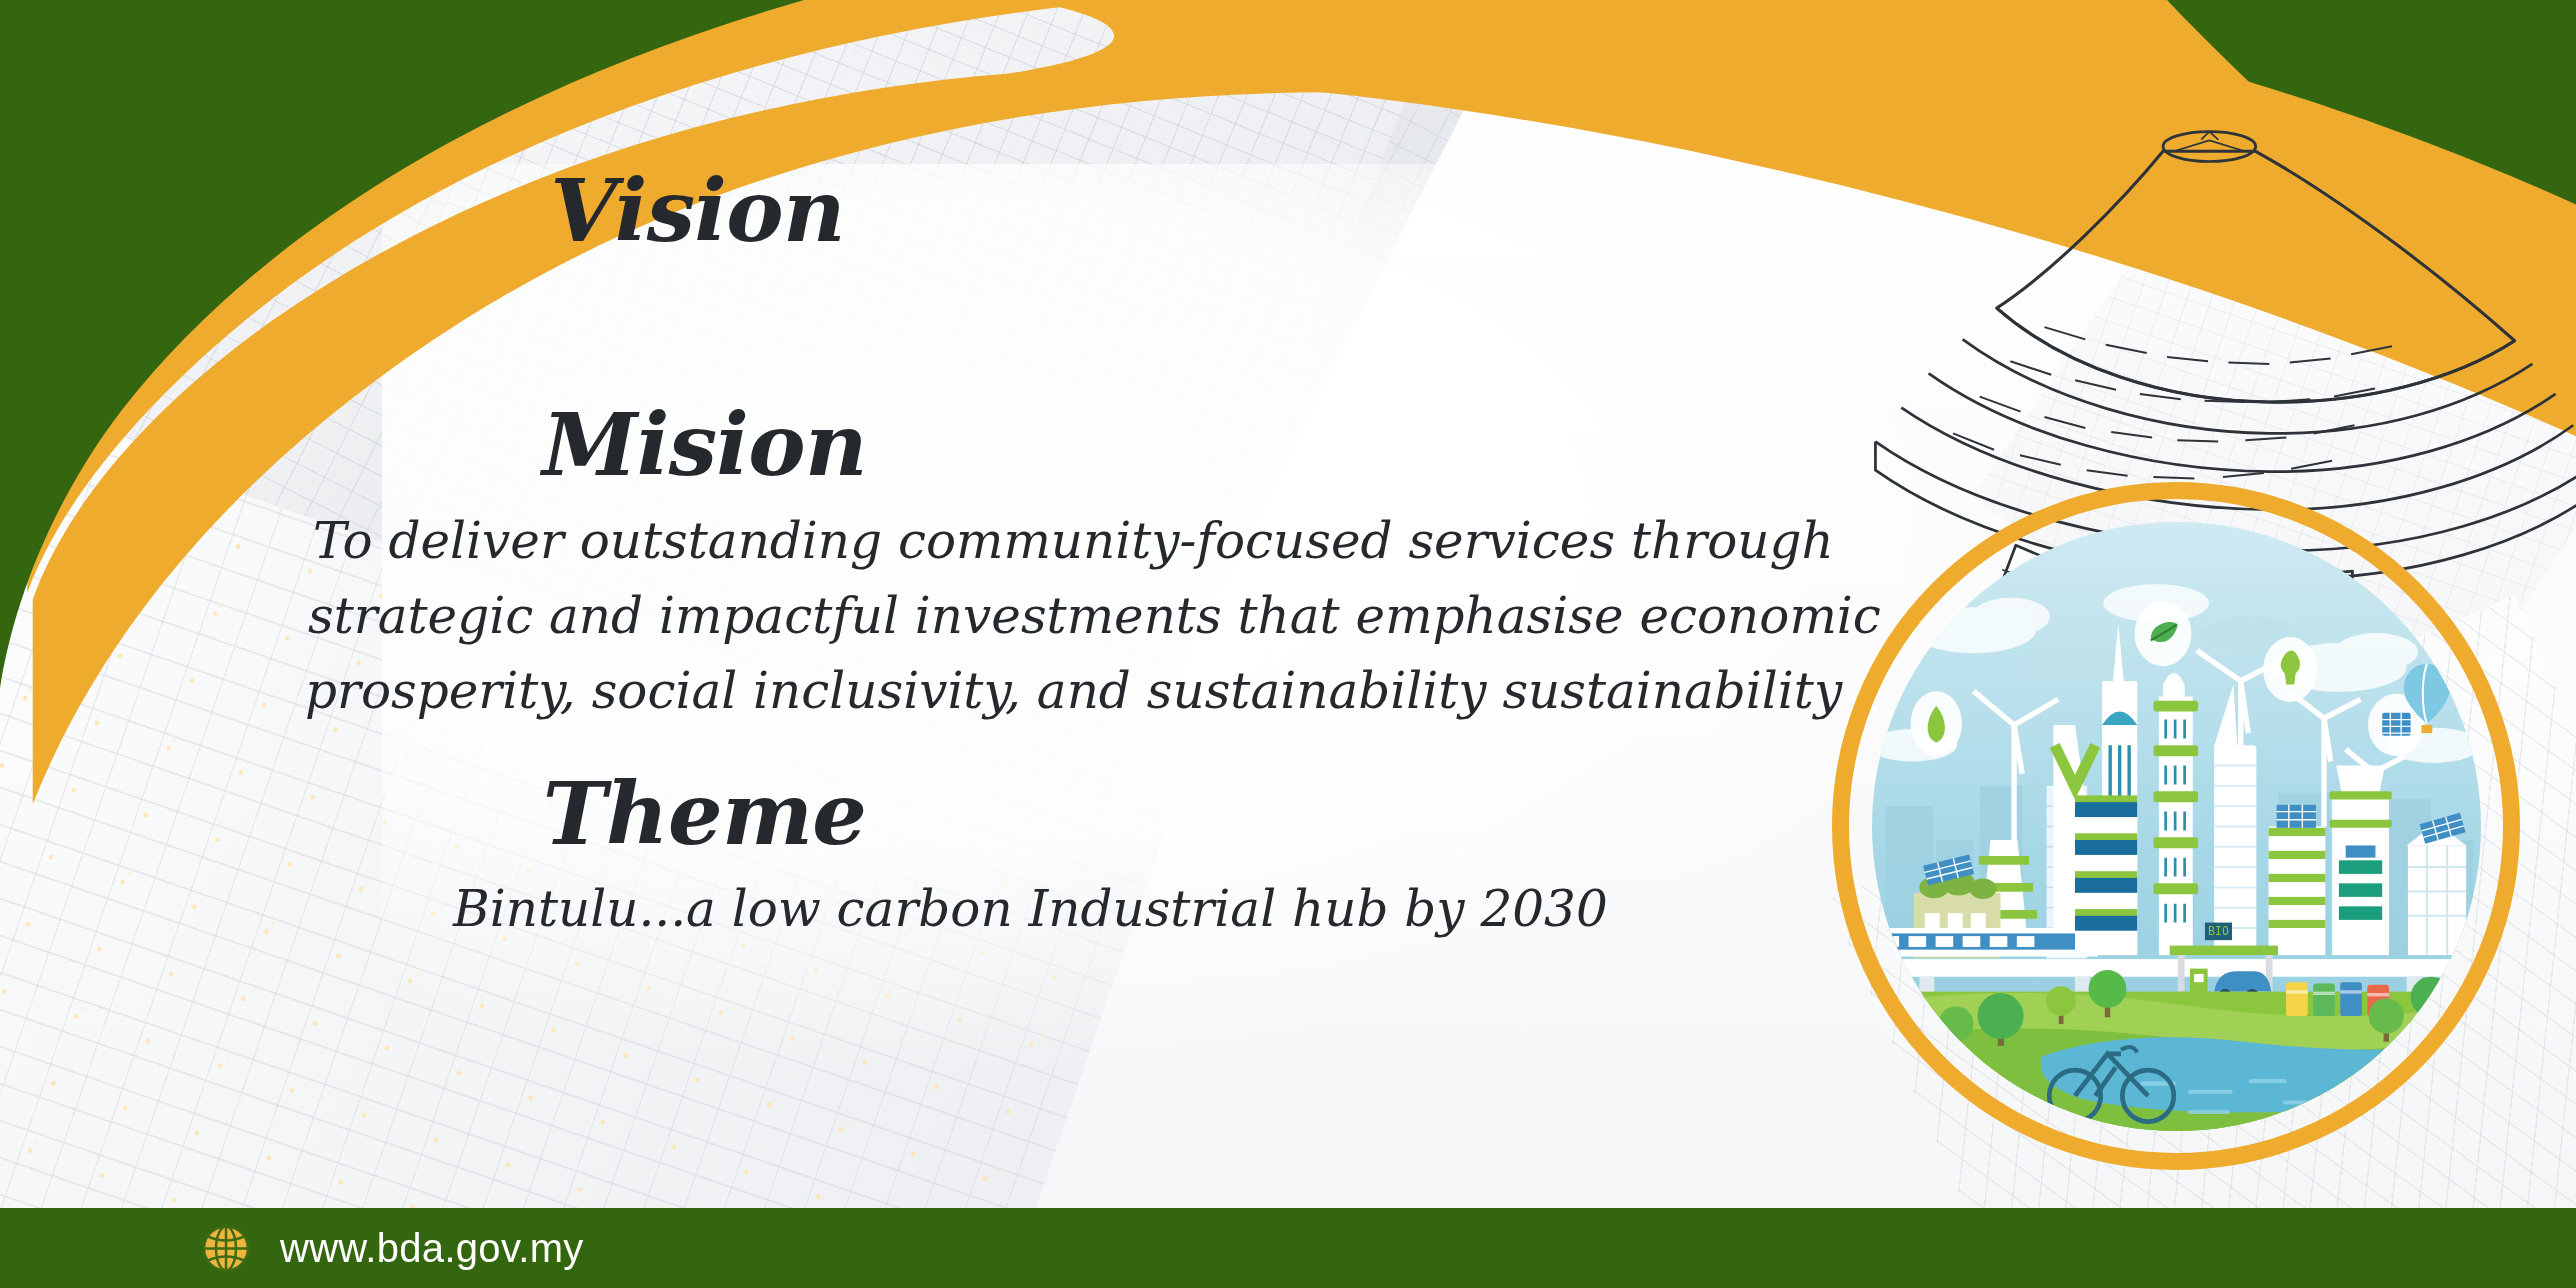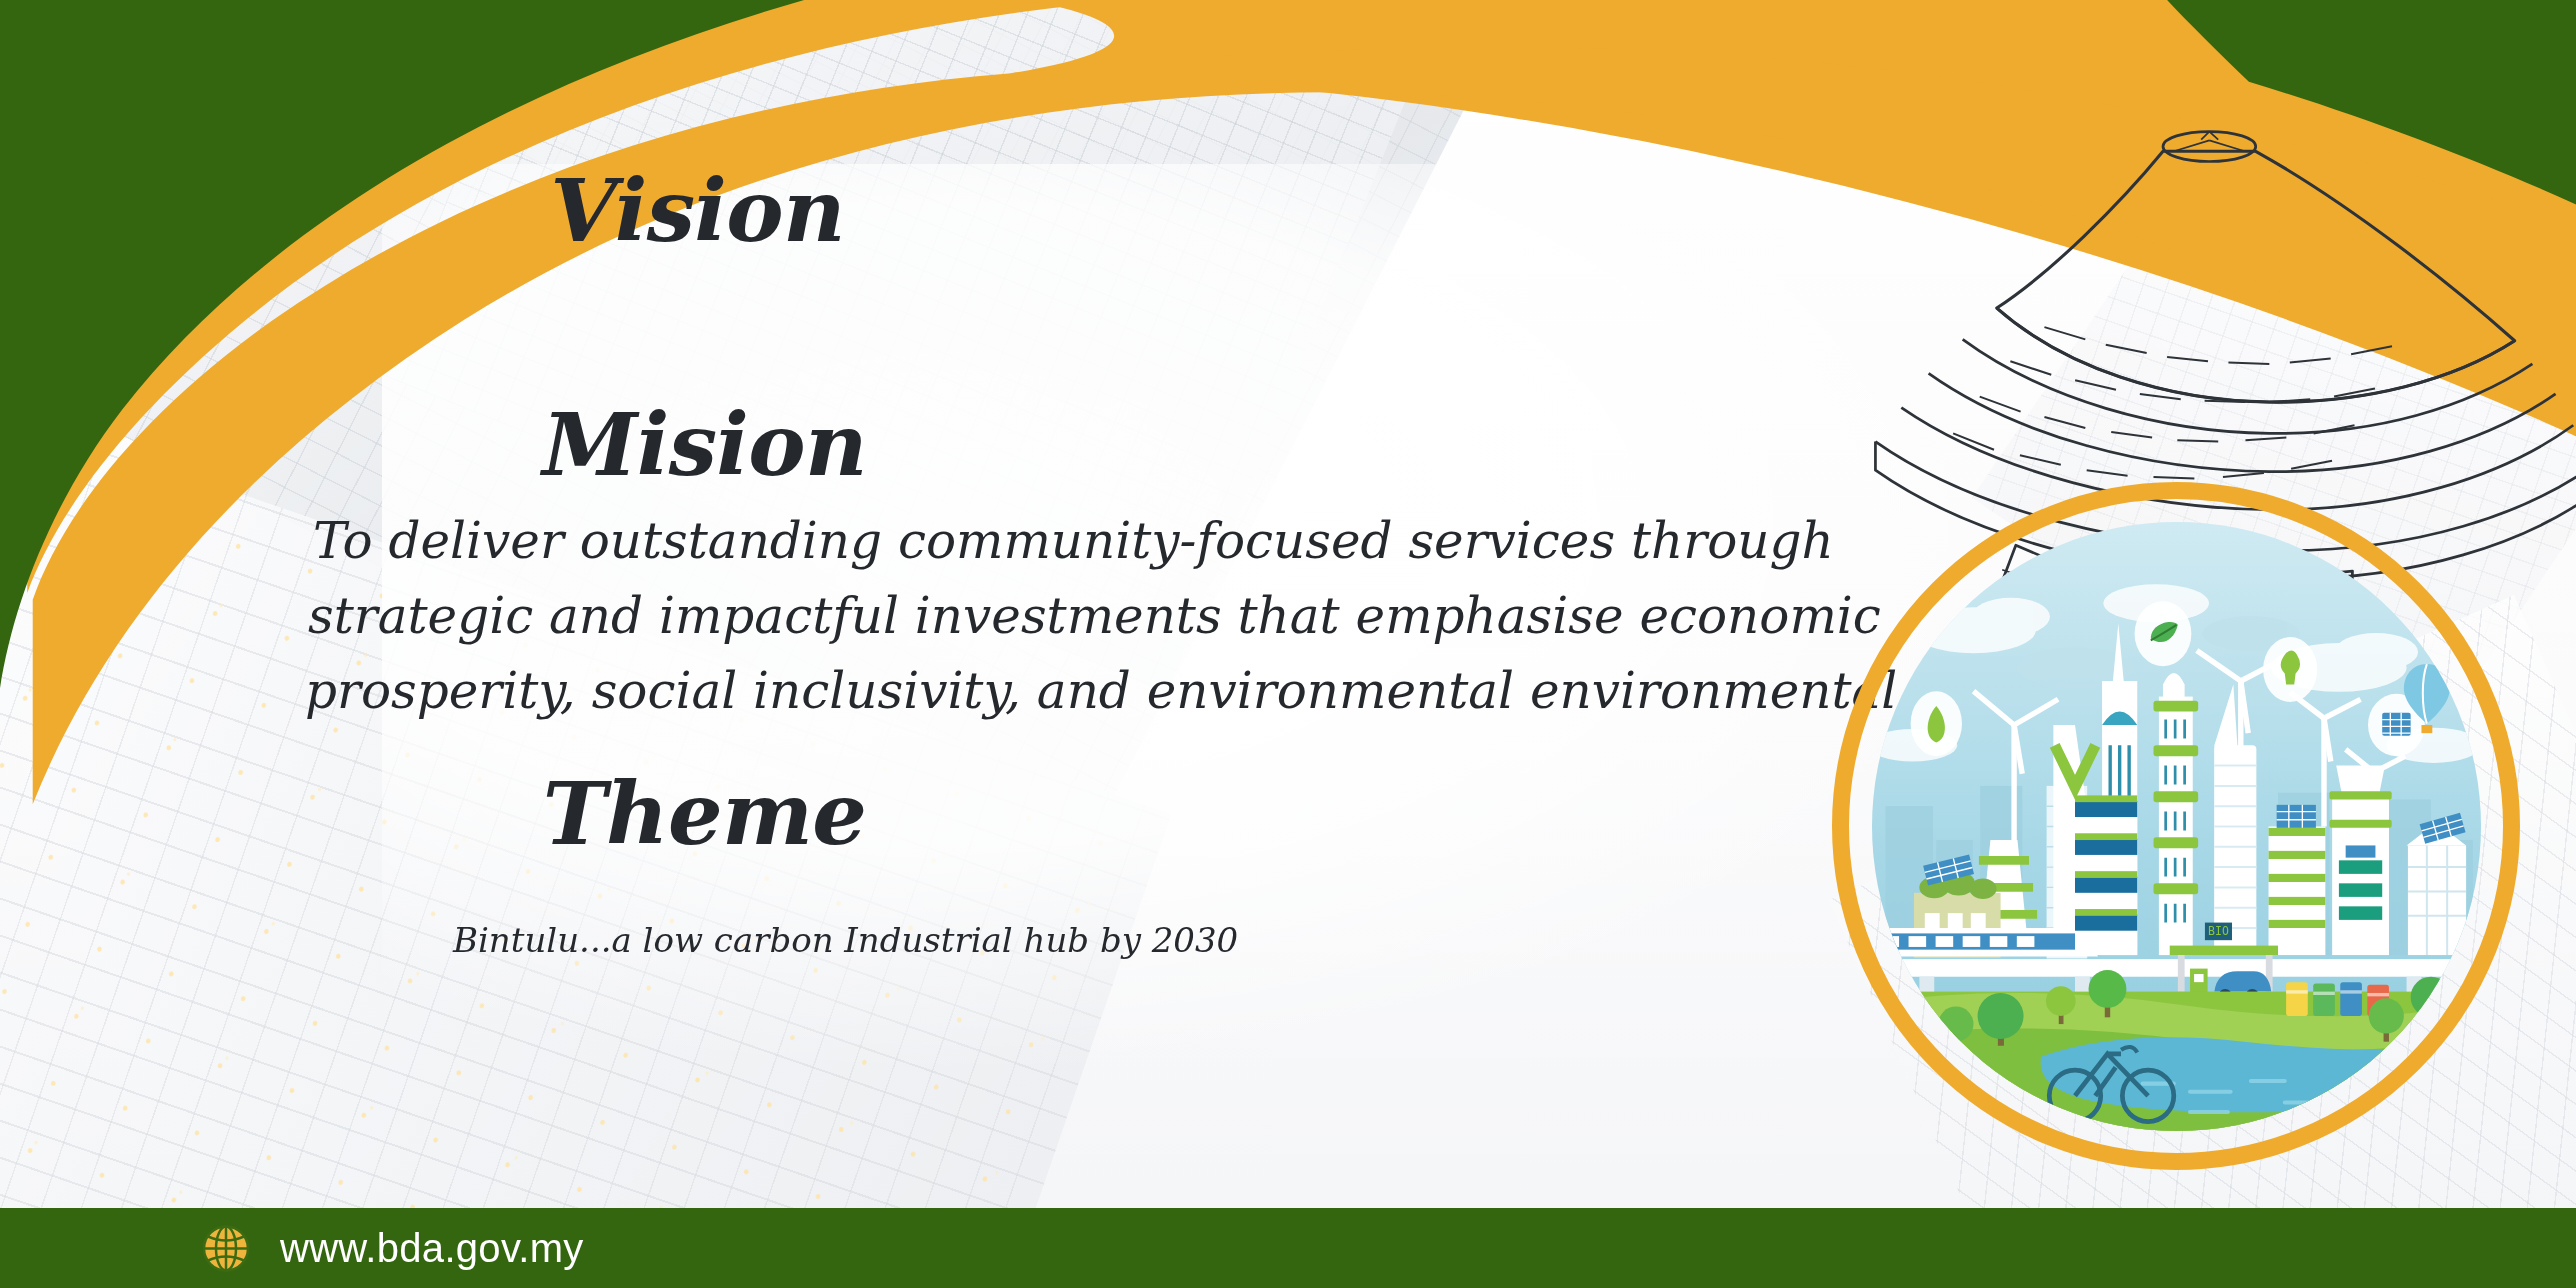--- a/index.html
+++ b/index.html
@@ -122,21 +122,21 @@
 
   #h-vision{top:160px;font-size:86px;left:-232px;}
   #s-vision{top:298px;font-size:50px;left:361px;}
 
   #h-mission{top:394px;font-size:86px;left:-225px;}
   #m1{top:512px;font-size:50px;left:313px;}
   #m2{top:587px;font-size:50px;left:308px;}
   #m3{top:662px;font-size:50px;left:305px;}
 
   #h-theme{top:763px;font-size:86px;left:-225px;}
-  #s-theme{top:920px;font-size:34px;left:453px;}
+  #s-theme{top:880px;font-size:50px;left:453px;}
 
   
   .city-badge{
     position:absolute;
     left:1832px;top:482px;
     width:688px;height:688px;text-align:right;
   }
   .city-ring{
     position:absolute;inset:0;border-radius:50%;
     border:17.7px solid #efab2e;
@@ -233,21 +233,21 @@
       </g>
     </g>
   </svg>
 
   <div class="content">
     <div class="heading" id="h-vision">Vision</div>
 
     <div class="heading" id="h-mission">Mision</div>
     <div class="subline" id="m1">To deliver outstanding community-focused services through</div>
     <div class="subline" id="m2">strategic and impactful investments that emphasise economic</div>
-    <div class="subline" id="m3">prosperity, social inclusivity, and environmental environmental</div>
+    <div class="subline" id="m3">prosperity, social inclusivity, and sustainability sustainability</div>
 
     <div class="heading" id="h-theme">Theme</div>
     <div class="subline" id="s-theme">Bintulu...a low carbon Industrial hub by 2030</div>
   </div>
 
   <div class="city-badge">
     <div class="city-clip">
       <svg viewBox="0 0 900 900" width="609" height="609">
         <defs>
           <linearGradient id="skyg" x1="0" y1="0" x2="0" y2="1">

